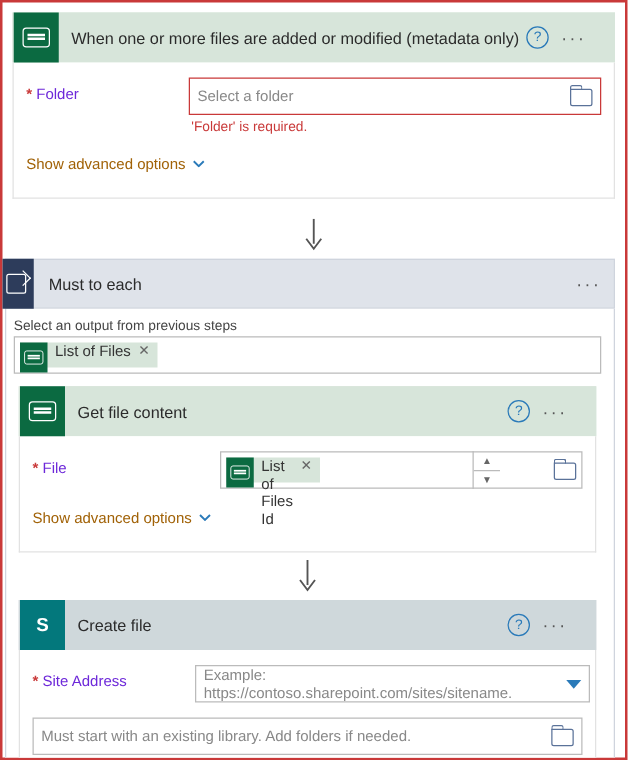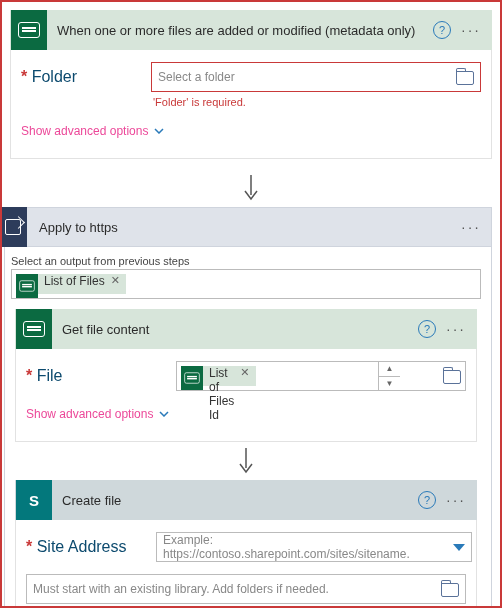--- a/index.html
+++ b/index.html
@@ -10,21 +10,21 @@
     width: 502px;
     height: 608px;
     border: 2px solid #c93939;
     padding: 8px 8px;
     overflow: hidden;
   }
   .step-card { margin-bottom: 10px; }
   .step-header {
     display: flex;
     align-items: center;
-    padding: 0 10px 0 0;
+    padding: 0 22px 0 0;
     height: 40px;
     font-size: 13px;
   }
   .step-header.onedrive {
     background: #d7e5da;
     border: 1px solid #d7e5da;
   }
   .step-header.sharepoint {
     background: #cfd8db;
     border: 1px solid #cfd8db;
@@ -58,22 +58,22 @@
     background: #fff;
   }
   .field-row {
     display: flex;
     align-items: flex-start;
     margin-bottom: 12px;
   }
   .field-row:last-child { margin-bottom: 0; }
   .field-label {
     width: 130px;
-    font-size: 16px;
-    color: #0c4a6e;
+    font-size: 12px;
+    color: #6d28d9;
     padding-top: 6px;
     flex-shrink: 0;
   }
   .field-label::before {
     content: "* ";
     color: #c93939;
     font-weight: bold;
   }
   .field-input-wrap { flex: 1; }
   .field-input {
@@ -112,21 +112,21 @@
     margin-left:6px;
     flex-shrink:0;
   }
   .error-text {
     color: #c93939;
     font-size: 11px;
     margin-top: 4px;
     padding-left: 2px;
   }
   .advanced-link {
-    color: #ec4899;
+    color: #a16207;
     font-size: 12px;
     padding: 4px 0 8px 0;
     display:flex; align-items:center; gap:6px;
     cursor:pointer;
   }
   .arrow-down-connector {
     display:flex; justify-content:center;
     padding: 6px 0;
   }
   .arrow-down-connector svg { stroke:#555; }
@@ -244,21 +244,21 @@
       <line x1="10" y1="0" x2="10" y2="20" stroke-width="1.5"></line>
       <path d="M4 16 L10 24 L16 16" fill="none" stroke-width="1.5"></path>
     </svg>
 </div>
 
 <div class="step-card" style="margin-left:-6px;">
   <div class="loop-header">
     <div class="loop-icon">
         <div class="loop-glyph"></div>
       </div>
-    <div class="step-title">Apply to https</div>
+    <div class="step-title">Must to each</div>
     <div class="more-dots">···</div>
   </div>
   <div class="loop-body">
     <div class="loop-body-inner">
       <div class="prev-steps-label">Select an output from previous steps</div>
       <div class="token-input">
         <span class="token">
           <span class="token-icon">
               <div class="onedrive-glyph" style="transform:scale(0.7)"></div>
             </span>

